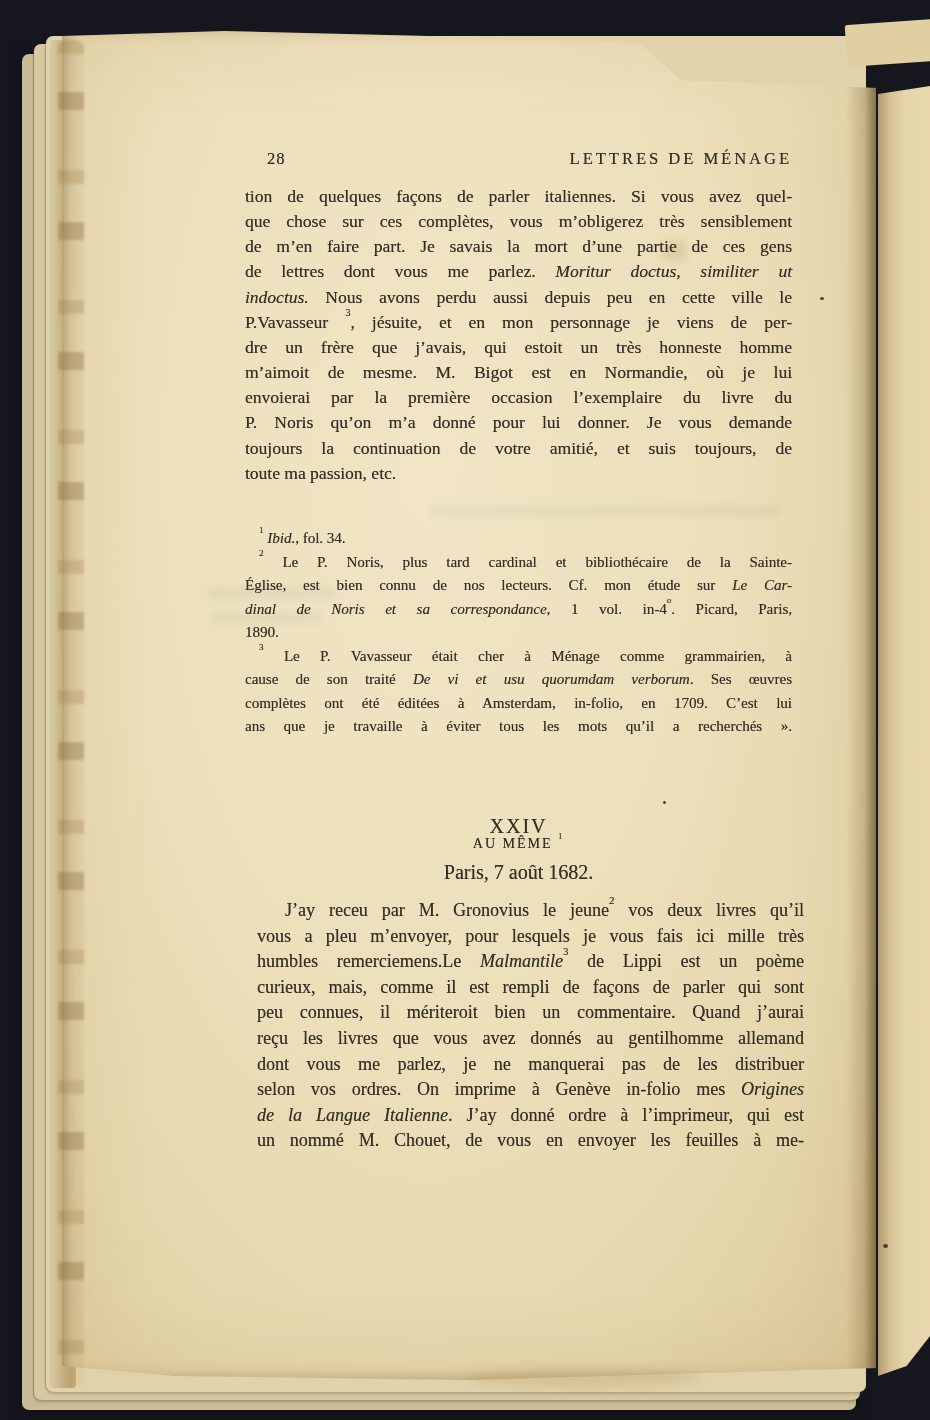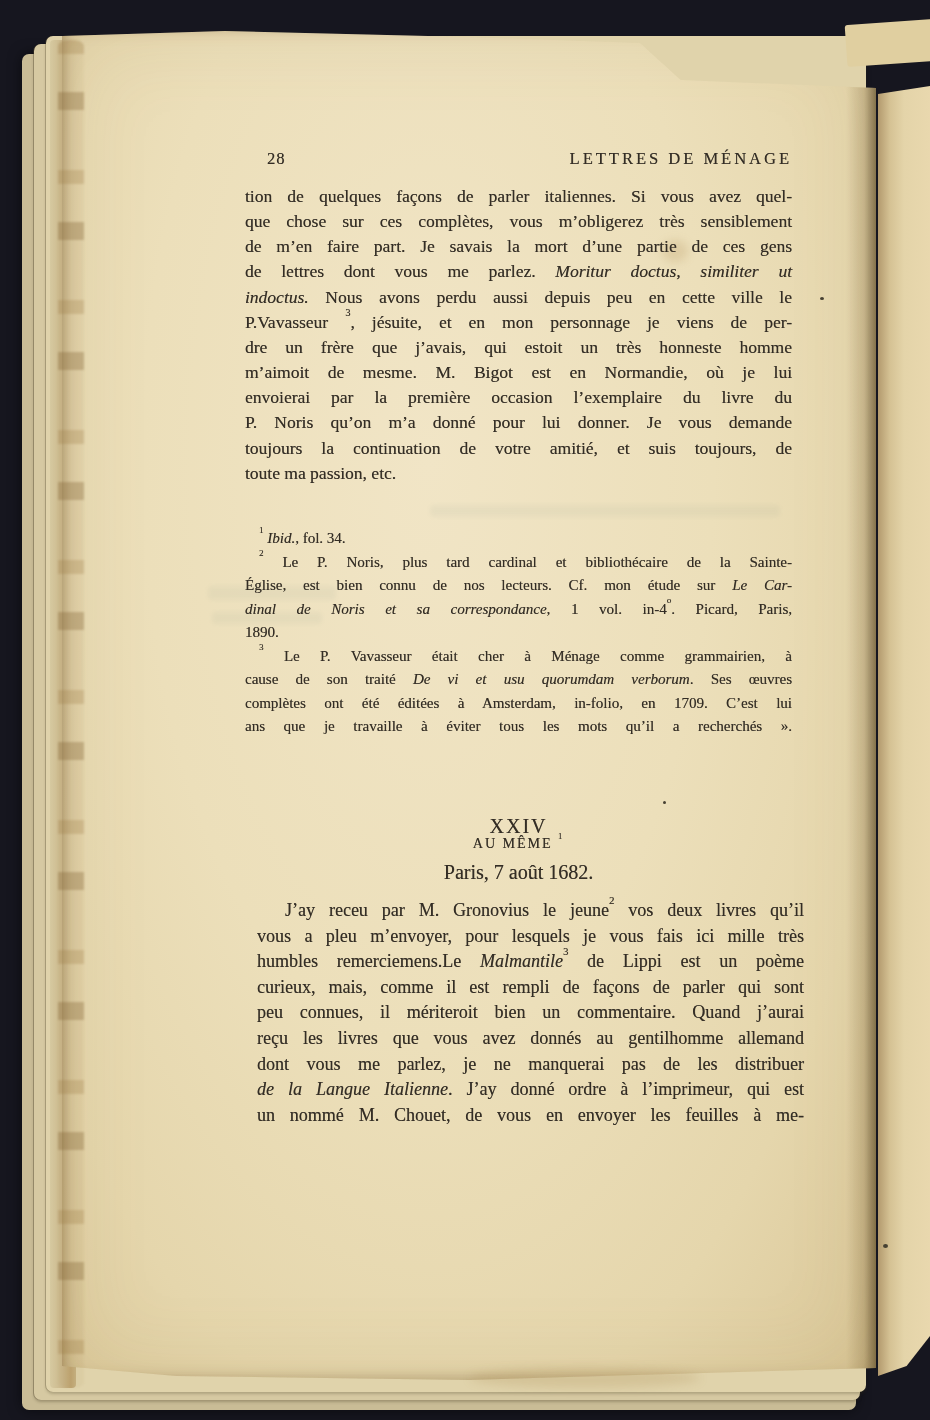--- a/index.html
+++ b/index.html
@@ -170,17 +170,18 @@
   </div>
 
   <div class="txt para2">
       <div class="tline ind"><span>J’ay receu par M. Gronovius le jeune</span><sup>2</sup><span> vos deux livres qu’il</span></div>
       <div class="tline"><span>vous a pleu m’envoyer, pour lesquels je vous fais ici mille très</span></div>
       <div class="tline"><span>humbles remerciemens.Le </span><span class="it">Malmantile</span><sup>3</sup><span> de Lippi est un poème</span></div>
       <div class="tline"><span>curieux, mais, comme il est rempli de façons de parler qui sont</span></div>
       <div class="tline"><span>peu connues, il mériteroit bien un commentaire. Quand j’aurai</span></div>
       <div class="tline"><span>reçu les livres que vous avez donnés au gentilhomme allemand</span></div>
       <div class="tline"><span>dont vous me parlez, je ne manquerai pas de les distribuer</span></div>
+      <div class="tline"><span>selon vos ordres. On imprime à Genève in-folio mes </span><span class="it">Origines</span></div>
       <div class="tline"><span class="it">de la Langue Italienne</span><span>. J’ay donné ordre à l’imprimeur, qui est</span></div>
       <div class="tline"><span>un nommé M. Chouet, de vous en envoyer les feuilles à me-</span></div>
     </div>
 
 </div>
 
 </body></html>

